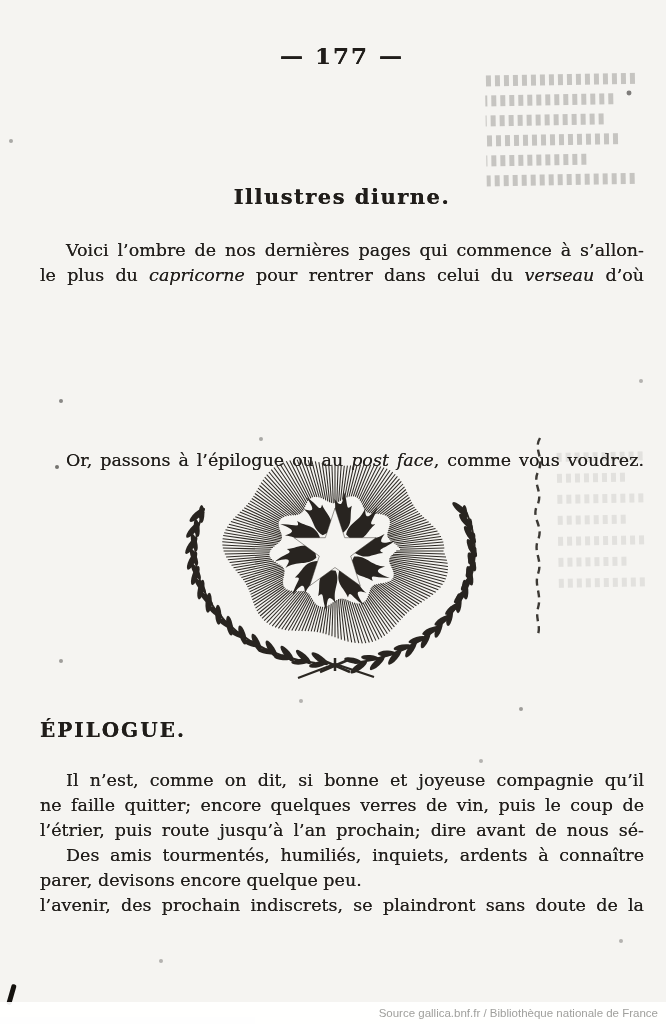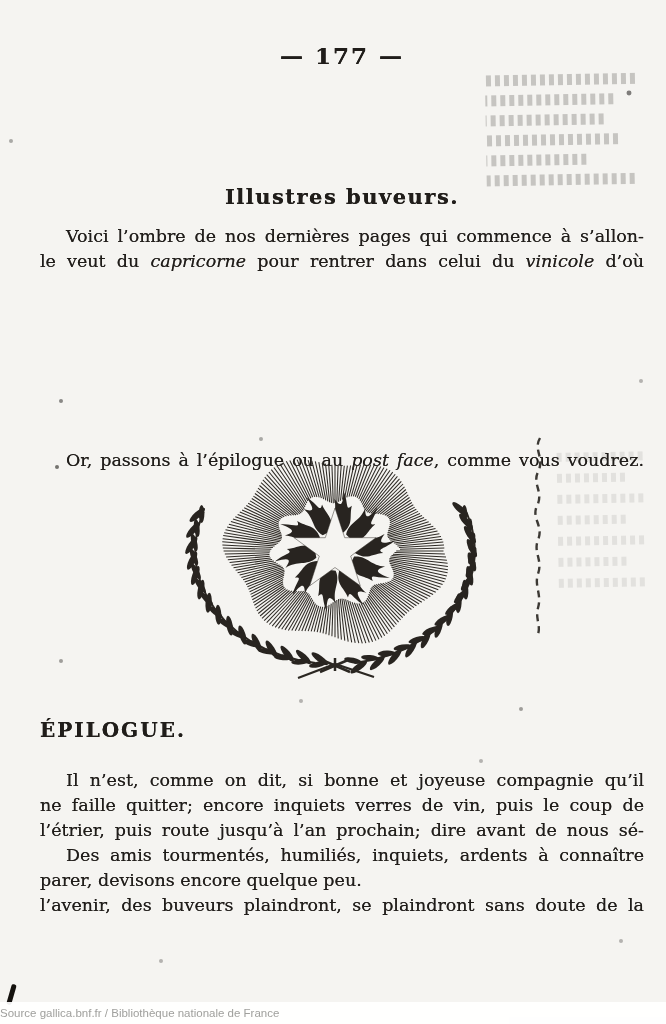--- a/index.html
+++ b/index.html
@@ -22,21 +22,21 @@
     text-shadow:0 0 .6px currentColor;
   }
   .epilogue{
     top:718px;left:40px;width:604px;text-align:left;
     font-size:20px;font-weight:bold;letter-spacing:2px;
     text-shadow:0 0 .3px currentColor;
   }
   
   .para{left:40px;width:604px;font-size:17.5px;line-height:25px;
     text-shadow:0 0 .45px rgba(32,29,26,.8);}
-  .p1{top:224px;}
+  .p1{top:238px;}
   .p2{top:408px;margin-top:40px;}
   .p3{top:768px;}
   .line{text-align:justify;text-align-last:justify;white-space:normal;height:25px;}
   .line.last{text-align-last:auto;}
   .indent{text-indent:26px;}
   .it{font-style:italic;}
   
   .ornament{top:430px;left:178px;width:315px;height:258px;}
   .ornament svg{width:100%;height:100%;}
   
@@ -64,43 +64,43 @@
       640px 380px 0 1px rgba(30,28,25,.3), 300px 700px 0 1px rgba(30,28,25,.3),
       520px 708px 0 1px rgba(30,28,25,.4), 480px 760px 0 1px rgba(30,28,25,.3),
       160px 960px 0 1px rgba(30,28,25,.3), 620px 940px 0 1px rgba(30,28,25,.3),
       60px 660px 0 1px rgba(30,28,25,.4), 260px 438px 0 1px rgba(30,28,25,.35);}
   
   .footer{
     left:0;bottom:0;width:666px;height:22px;
     background:rgba(255,255,255,.92);
     font-family:"Liberation Sans","DejaVu Sans",sans-serif;
     font-size:11.5px;line-height:22px;color:#a0a09d;
-    box-sizing:border-box;
+    text-align:right;box-sizing:border-box;padding-right:8px;
     text-shadow:none;
   }
 </style>
 </head>
 <body>
 
 <div class="abs pageno">— 177 —</div>
 
 <div class="abs bleed bleed-top">
   <div class="bleed-row"></div>
   <div class="bleed-row"></div>
   <div class="bleed-row"></div>
   <div class="bleed-row"></div>
   <div class="bleed-row"></div>
   <div class="bleed-row"></div>
 </div>
 
-<div class="abs title">Illustres buveurs.</div>
+<div class="abs title">Illustres diurne.</div>
 
 <div class="abs para p1">
   <div class="line indent">Voici l’ombre de nos dernières pages qui commence à s’allon-</div>
-  <div class="line"><span>le veut du </span><span class="it">capricorne</span><span> pour rentrer dans celui du </span><span class="it">vinicole</span><span> d’où</span></div>
+  <div class="line"><span>le plus du </span><span class="it">capricorne</span><span> pour rentrer dans celui du </span><span class="it">verseau</span><span> d’où</span></div>
 </div>
 
 <div class="abs para p2">
   <div class="line indent"><span>Or, passons à l’épilogue ou au </span><span class="it">post face</span><span>, comme vous voudrez.</span></div>
 </div>
 
 <div class="abs ornament">
   <svg id="orn" viewBox="0 0 315 258" xmlns="http://www.w3.org/2000/svg">
       <line x1="218.2" y1="121.0" x2="265.5" y2="121.0" stroke="#2e2a25" stroke-width="1.05"></line>
       <line x1="216.5" y1="122.6" x2="266.8" y2="124.0" stroke="#2e2a25" stroke-width="1.05"></line>
@@ -391,25 +391,25 @@
   <div class="bleed-row"></div>
   <div class="bleed-row"></div>
   <div class="bleed-row"></div>
   <div class="bleed-row"></div>
 </div>
 
 <div class="abs epilogue">ÉPILOGUE.</div>
 
 <div class="abs para p3">
   <div class="line indent">Il n’est, comme on dit, si bonne et joyeuse compagnie qu’il</div>
-  <div class="line">ne faille quitter; encore inquiets verres de vin, puis le coup de</div>
+  <div class="line">ne faille quitter; encore quelques verres de vin, puis le coup de</div>
   <div class="line">l’étrier, puis route jusqu’à l’an prochain; dire avant de nous sé-</div>
   <div class="line indent">Des amis tourmentés, humiliés, inquiets, ardents à connaître</div>
   <div class="line last">parer, devisons encore quelque peu.</div>
-  <div class="line">l’avenir, des buveurs plaindront, se plaindront sans doute de la</div>
+  <div class="line">l’avenir, des prochain indiscrets, se plaindront sans doute de la</div>
 </div>
 
 <div class="abs inkblot"></div>
 <div class="abs specks"></div>
 
 <div class="abs footer">
   <span>Source gallica.bnf.fr / Bibliothèque nationale de France</span>
 </div>
 
 </body></html>

